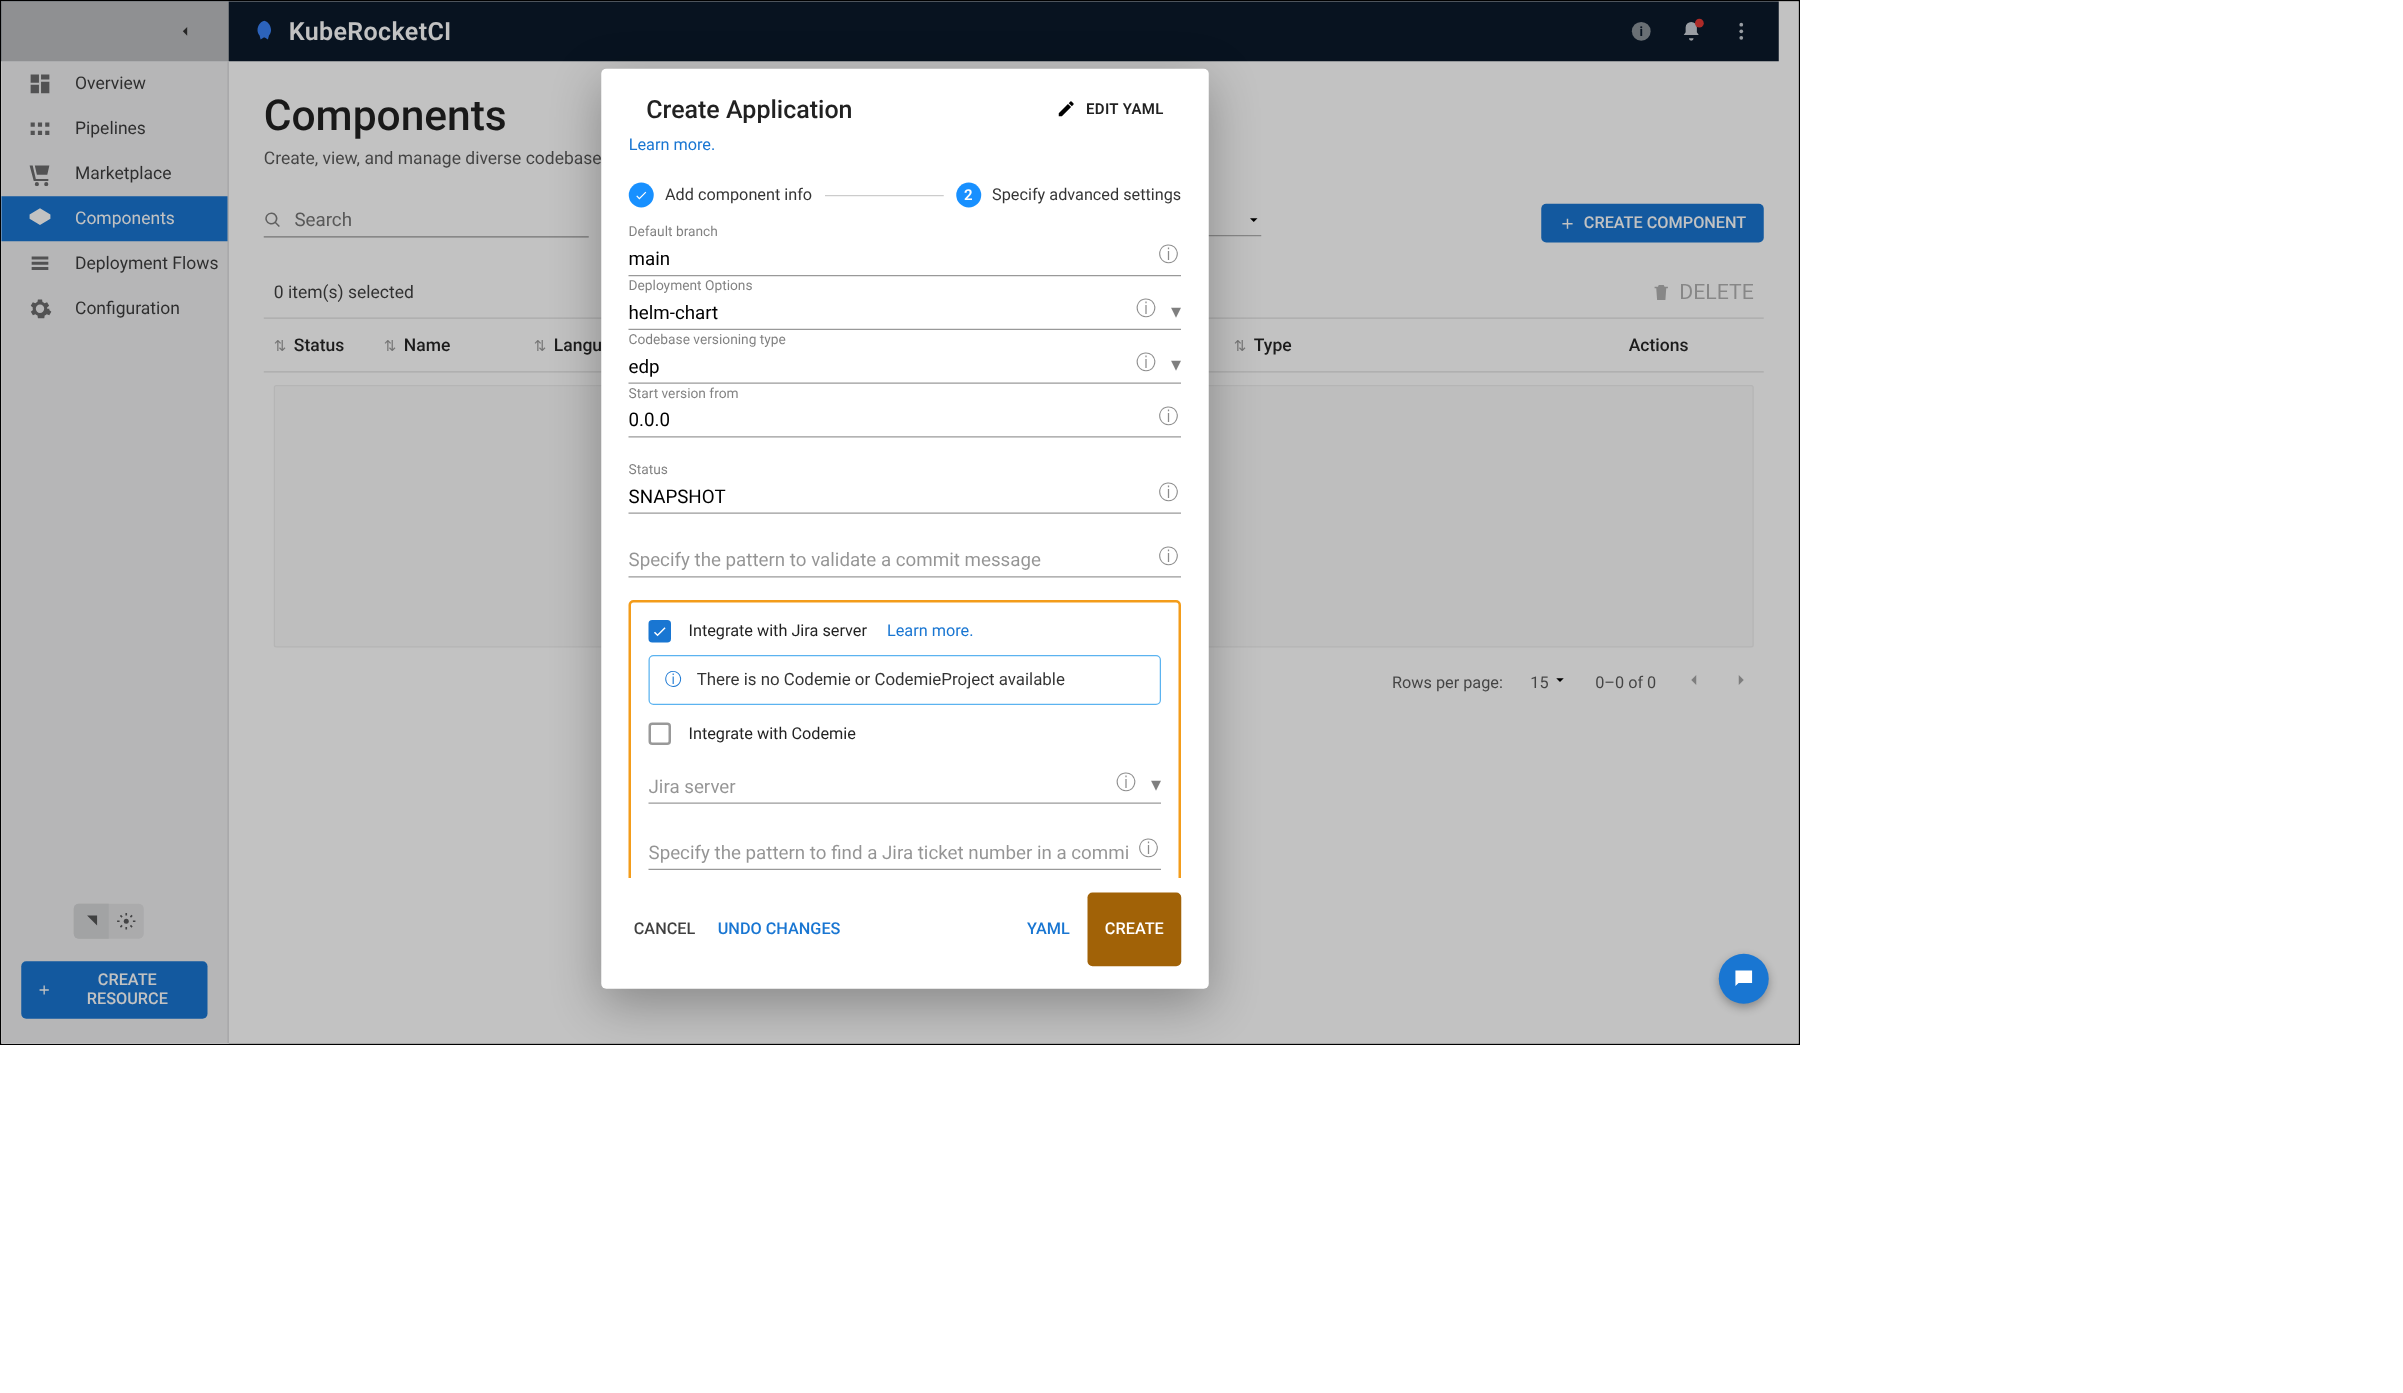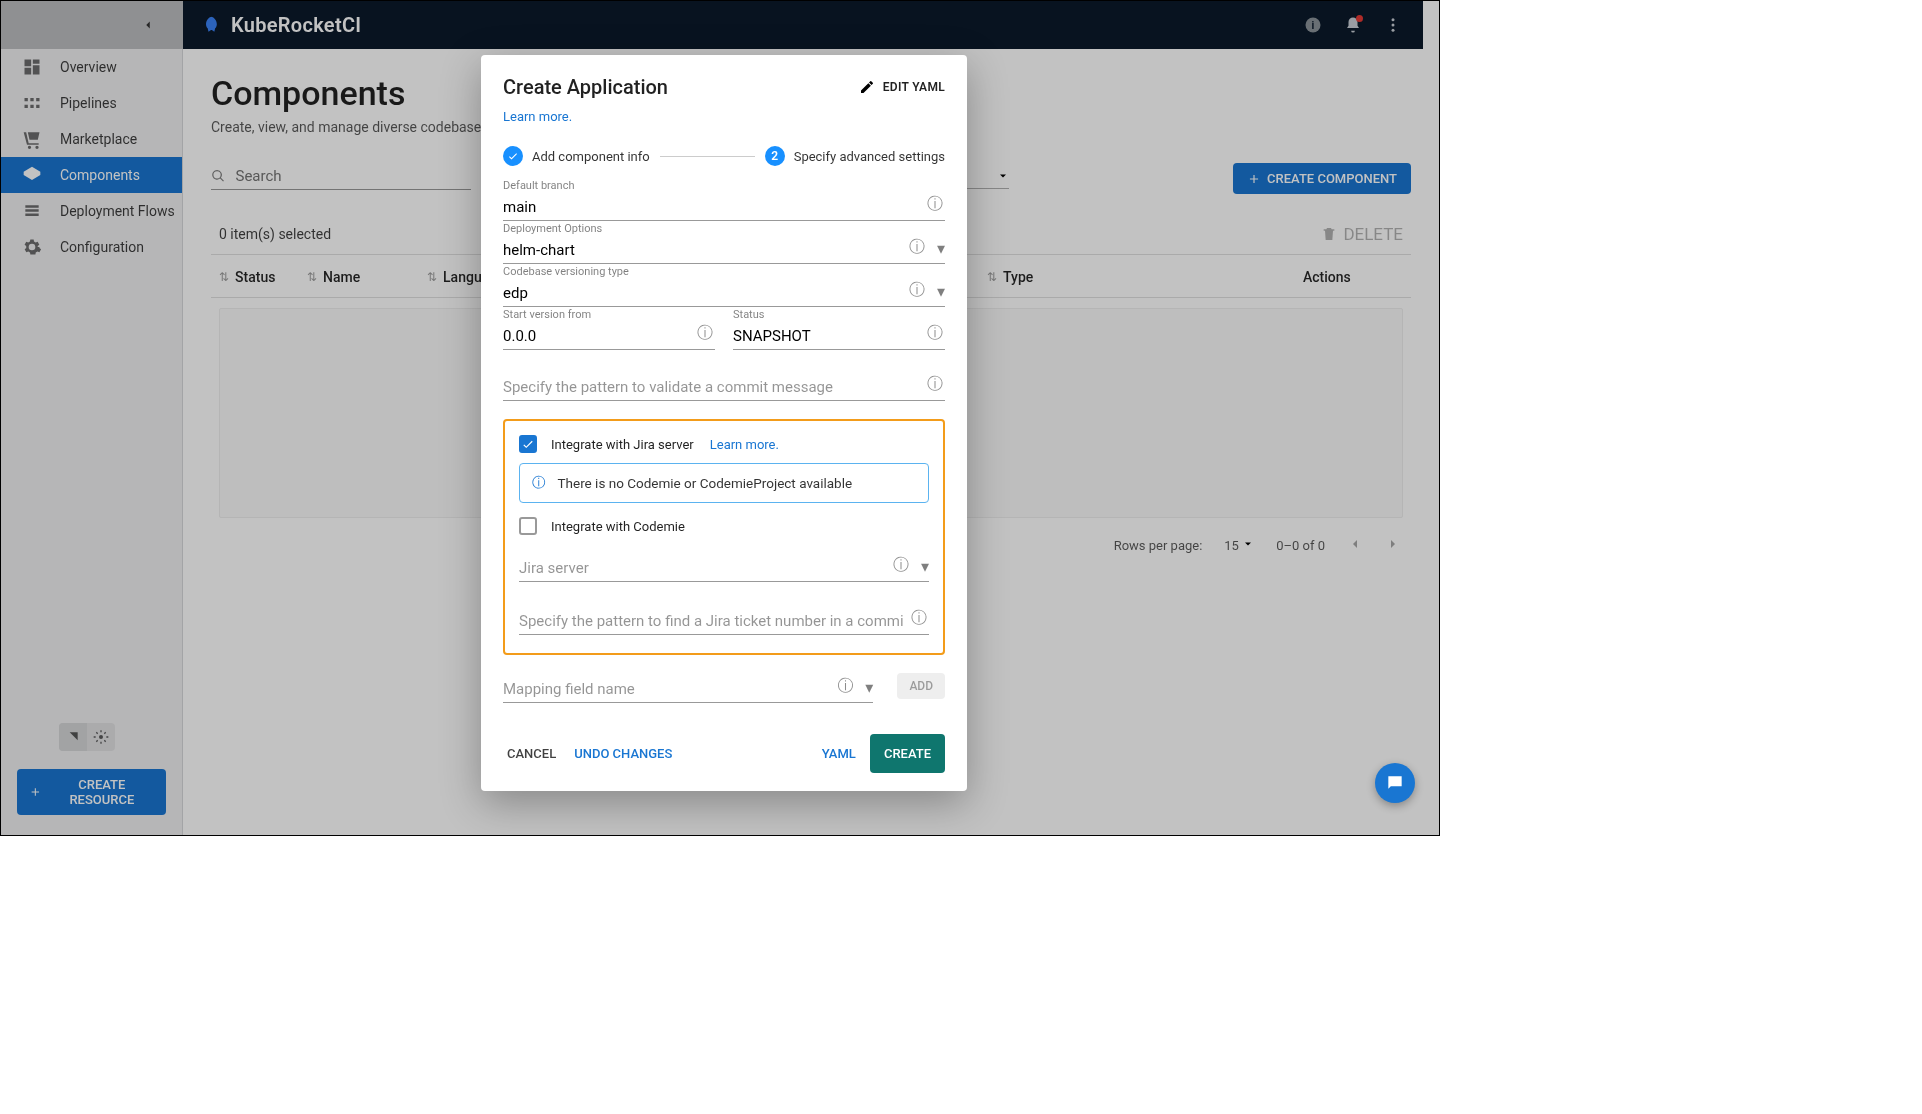--- a/index.html
+++ b/index.html
@@ -139,21 +139,21 @@
   
   .modal {
     position:absolute; left: 480px; top: 54px; width: 486px; height: 736px;
     background:#fff; border-radius: 4px;
     box-shadow: 0 12px 40px rgba(0,0,0,0.3);
     display:flex; flex-direction:column;
     z-index: 100;
   }
   .modal-head {
     display:flex; align-items:center; justify-content:space-between;
-    padding: 20px 22px 2px;
+    padding: 20px 36px 2px;
   }
   .modal-title { font-size: 20px; font-weight: 500; }
   .edit-yaml { display:flex; align-items:center; gap:8px; font-size:12px; font-weight:600; letter-spacing:.3px; cursor:pointer; }
   .modal-learn { font-size: 13px; color:#1976d2; padding: 8px 22px 2px; cursor:pointer; }
   .stepper {
     display:flex; align-items:center; padding: 20px 22px 10px; gap: 10px;
     font-size: 13px; color: rgba(0,0,0,0.8);
   }
   .step { display:flex; align-items:center; gap: 9px; white-space:nowrap; }
   .step-num {
@@ -173,21 +173,21 @@
   .fld-label { font-size: 11px; color: rgba(0,0,0,0.5); margin-bottom: 2px; display:block; }
   .fld-input {
     width:100%; border:none; border-bottom:1px solid rgba(0,0,0,0.4); outline:none;
     font-size: 15px; padding: 4px 26px 4px 0; background:transparent;
   }
   .fld-input::placeholder { color: rgba(0,0,0,0.42); }
   .fld .info-ic { position:absolute; right: 2px; bottom: 6px; color: rgba(0,0,0,0.45); }
   .fld .chev { position:absolute; right: 0; bottom: 6px; color: rgba(0,0,0,0.5); }
   .fld.with-chev .info-ic { right: 20px; }
 
-  .row2 { display:flex; gap: 18px; }
+  .row2 { display:flex; gap: 18px; flex-direction: column; }
   .row2 .fld { flex:1; }
 
   .highlight-box {
     border: 2px solid #f39c1a; border-radius: 4px;
     padding: 14px 14px 18px; margin-top: 18px;
   }
   .cb-row { display:flex; align-items:center; gap: 14px; font-size:13px; margin-bottom: 10px; }
   .cb { width:18px; height:18px; border:2px solid #1976d2; border-radius:3px; display:inline-flex; align-items:center; justify-content:center; }
   .cb.checked { background:#1976d2; }
   .cb.unchecked { border-color: rgba(0,0,0,0.4); }
@@ -209,22 +209,22 @@
     margin-bottom: 4px;
   }
 
   .modal-foot {
     display:flex; align-items:center; padding: 12px 22px 18px; gap: 10px;
   }
   .txt-btn { background:none; border:none; font-size:13px; font-weight:500; cursor:pointer; color: rgba(0,0,0,0.75); padding:6px 4px; }
   .txt-btn.accent { color:#1976d2; }
   .spacer { flex:1; }
   .create-btn {
-    background:#0f766e; color:#fff; border:none; border-radius:4px; font-size:13px; font-weight:500;
-    padding: 12px 14px; cursor:pointer;
+    background:#a16207; color:#fff; border:none; border-radius:4px; font-size:13px; font-weight:500;
+    padding: 22px 14px; cursor:pointer;
   }
 
   
   .fab {
     position:absolute; right: 24px; bottom: 32px; width:40px; height:40px; border-radius:50%;
     background:#1976d2; display:flex; align-items:center; justify-content:center; z-index:110;
     box-shadow: 0 3px 8px rgba(0,0,0,0.3);
   }
   .fab svg { fill:#fff; width:20px; height:20px; }
 

